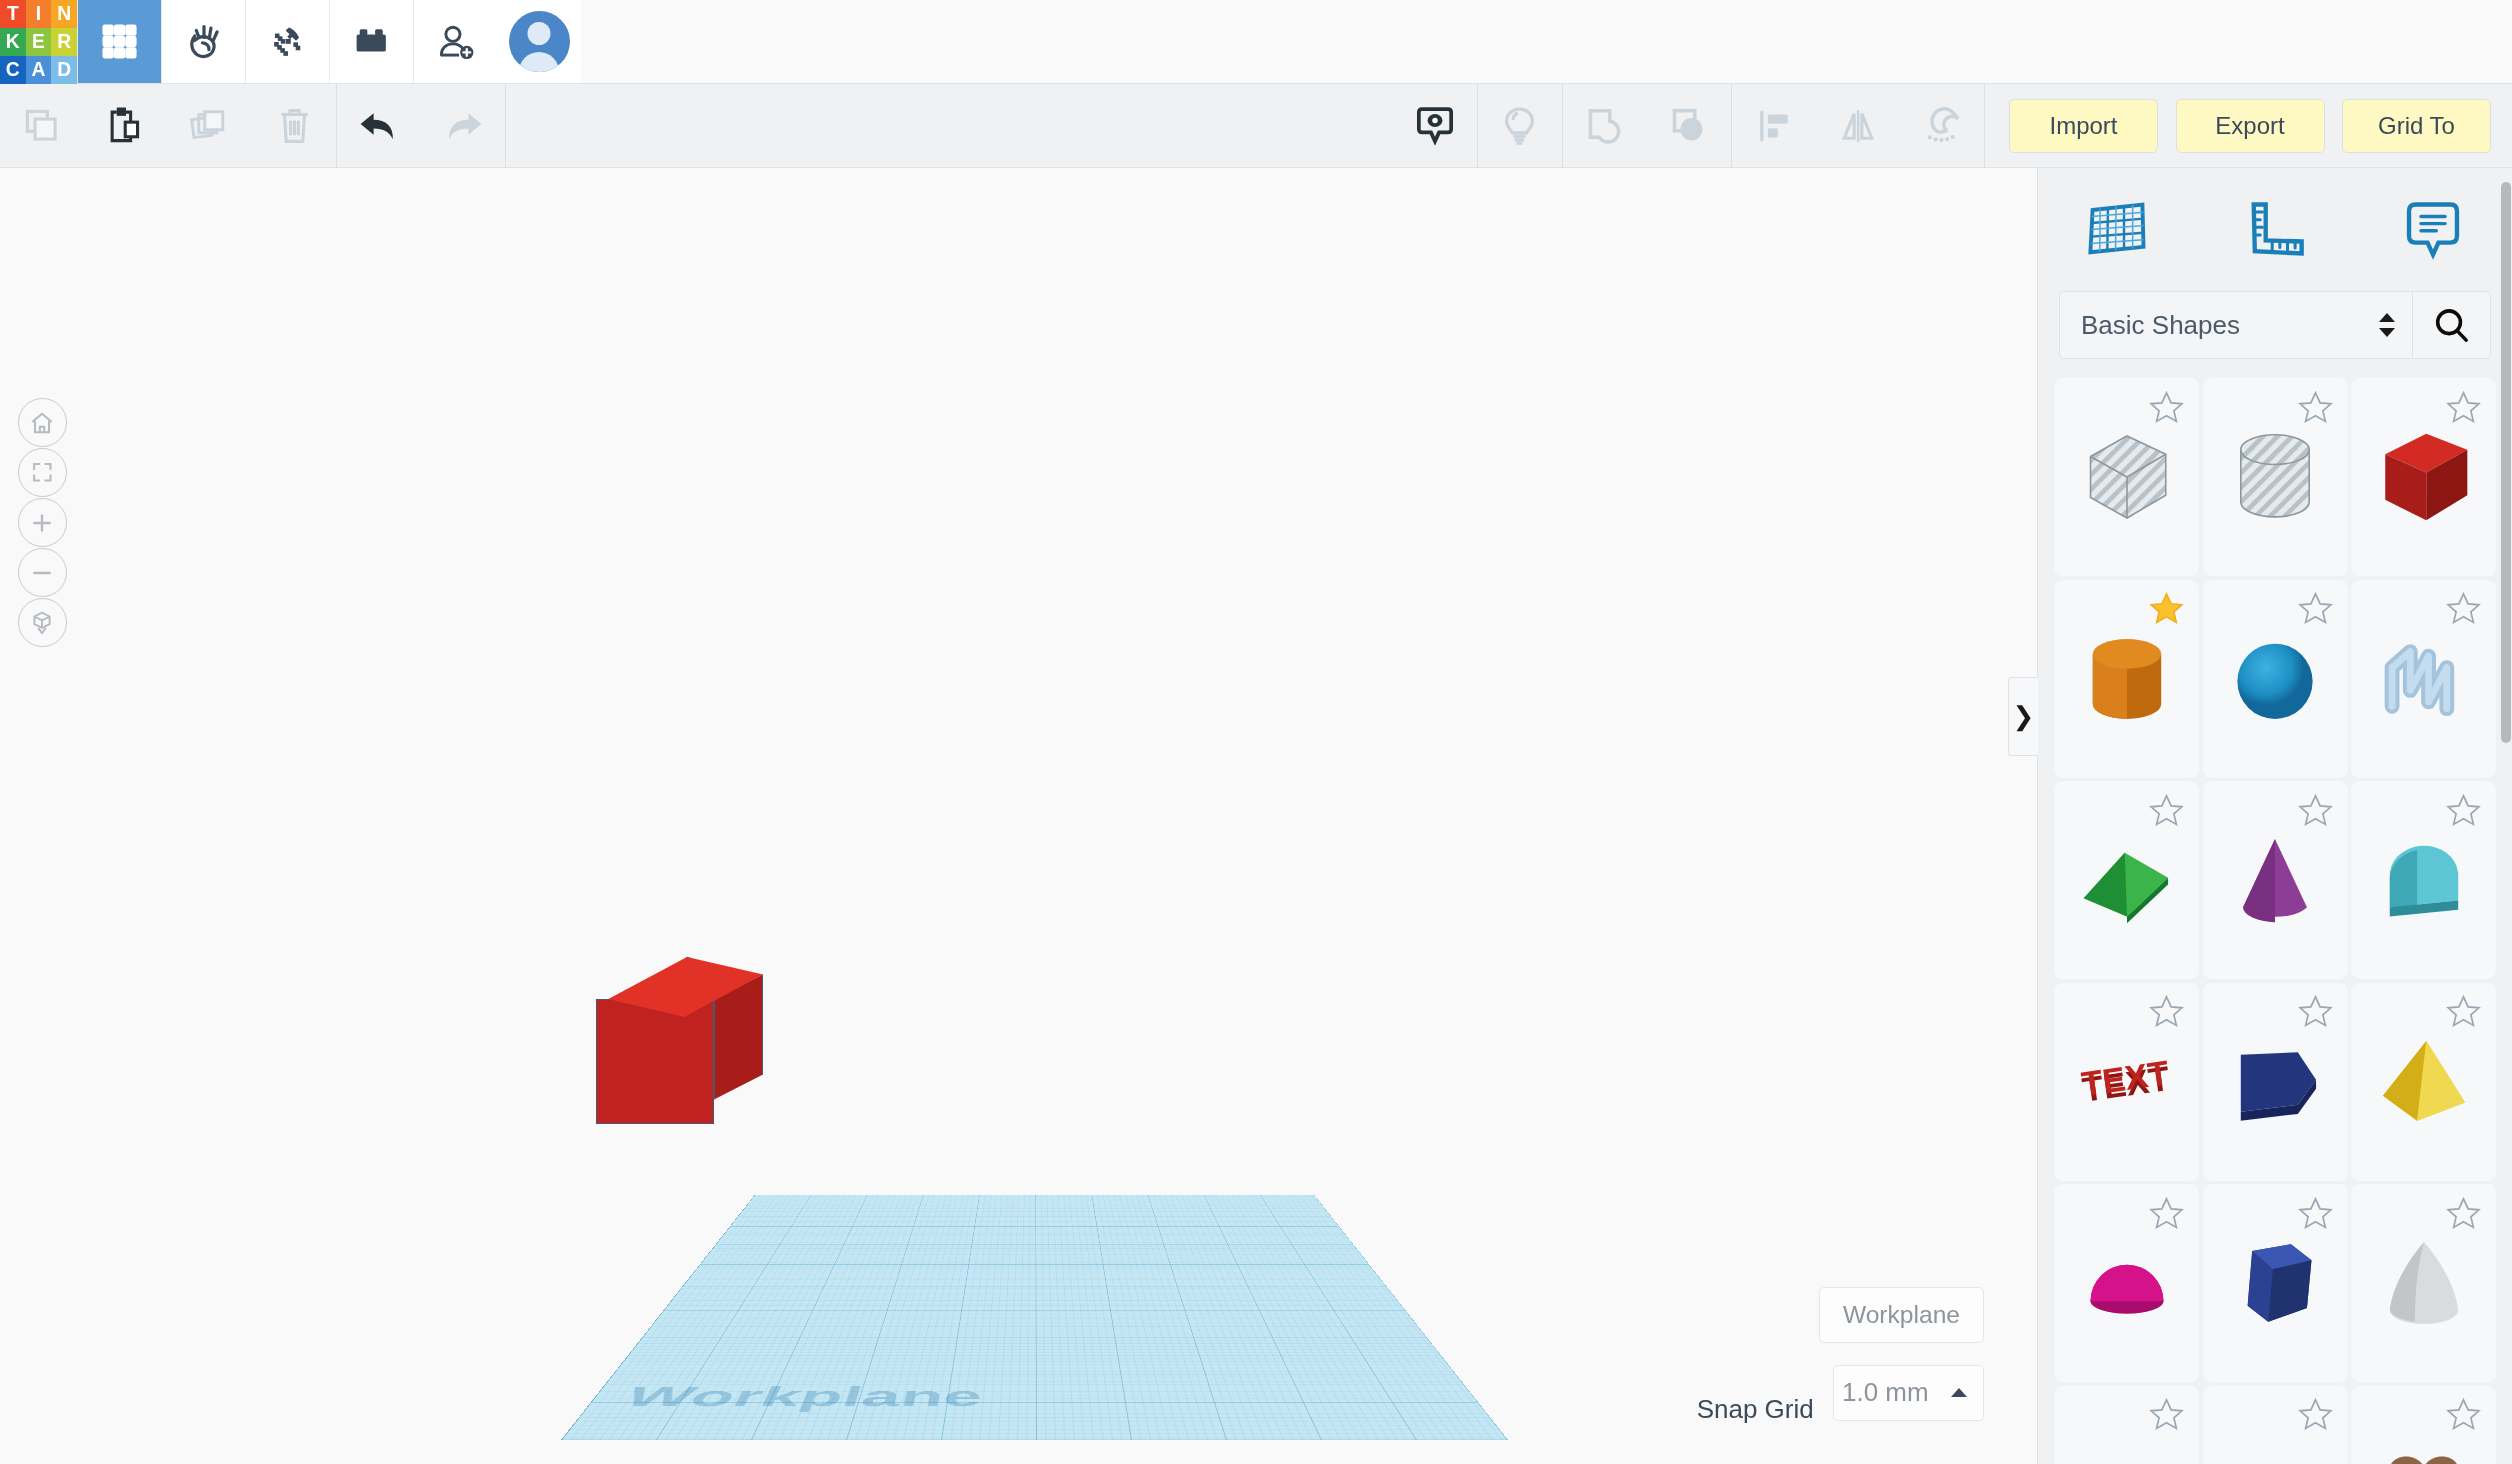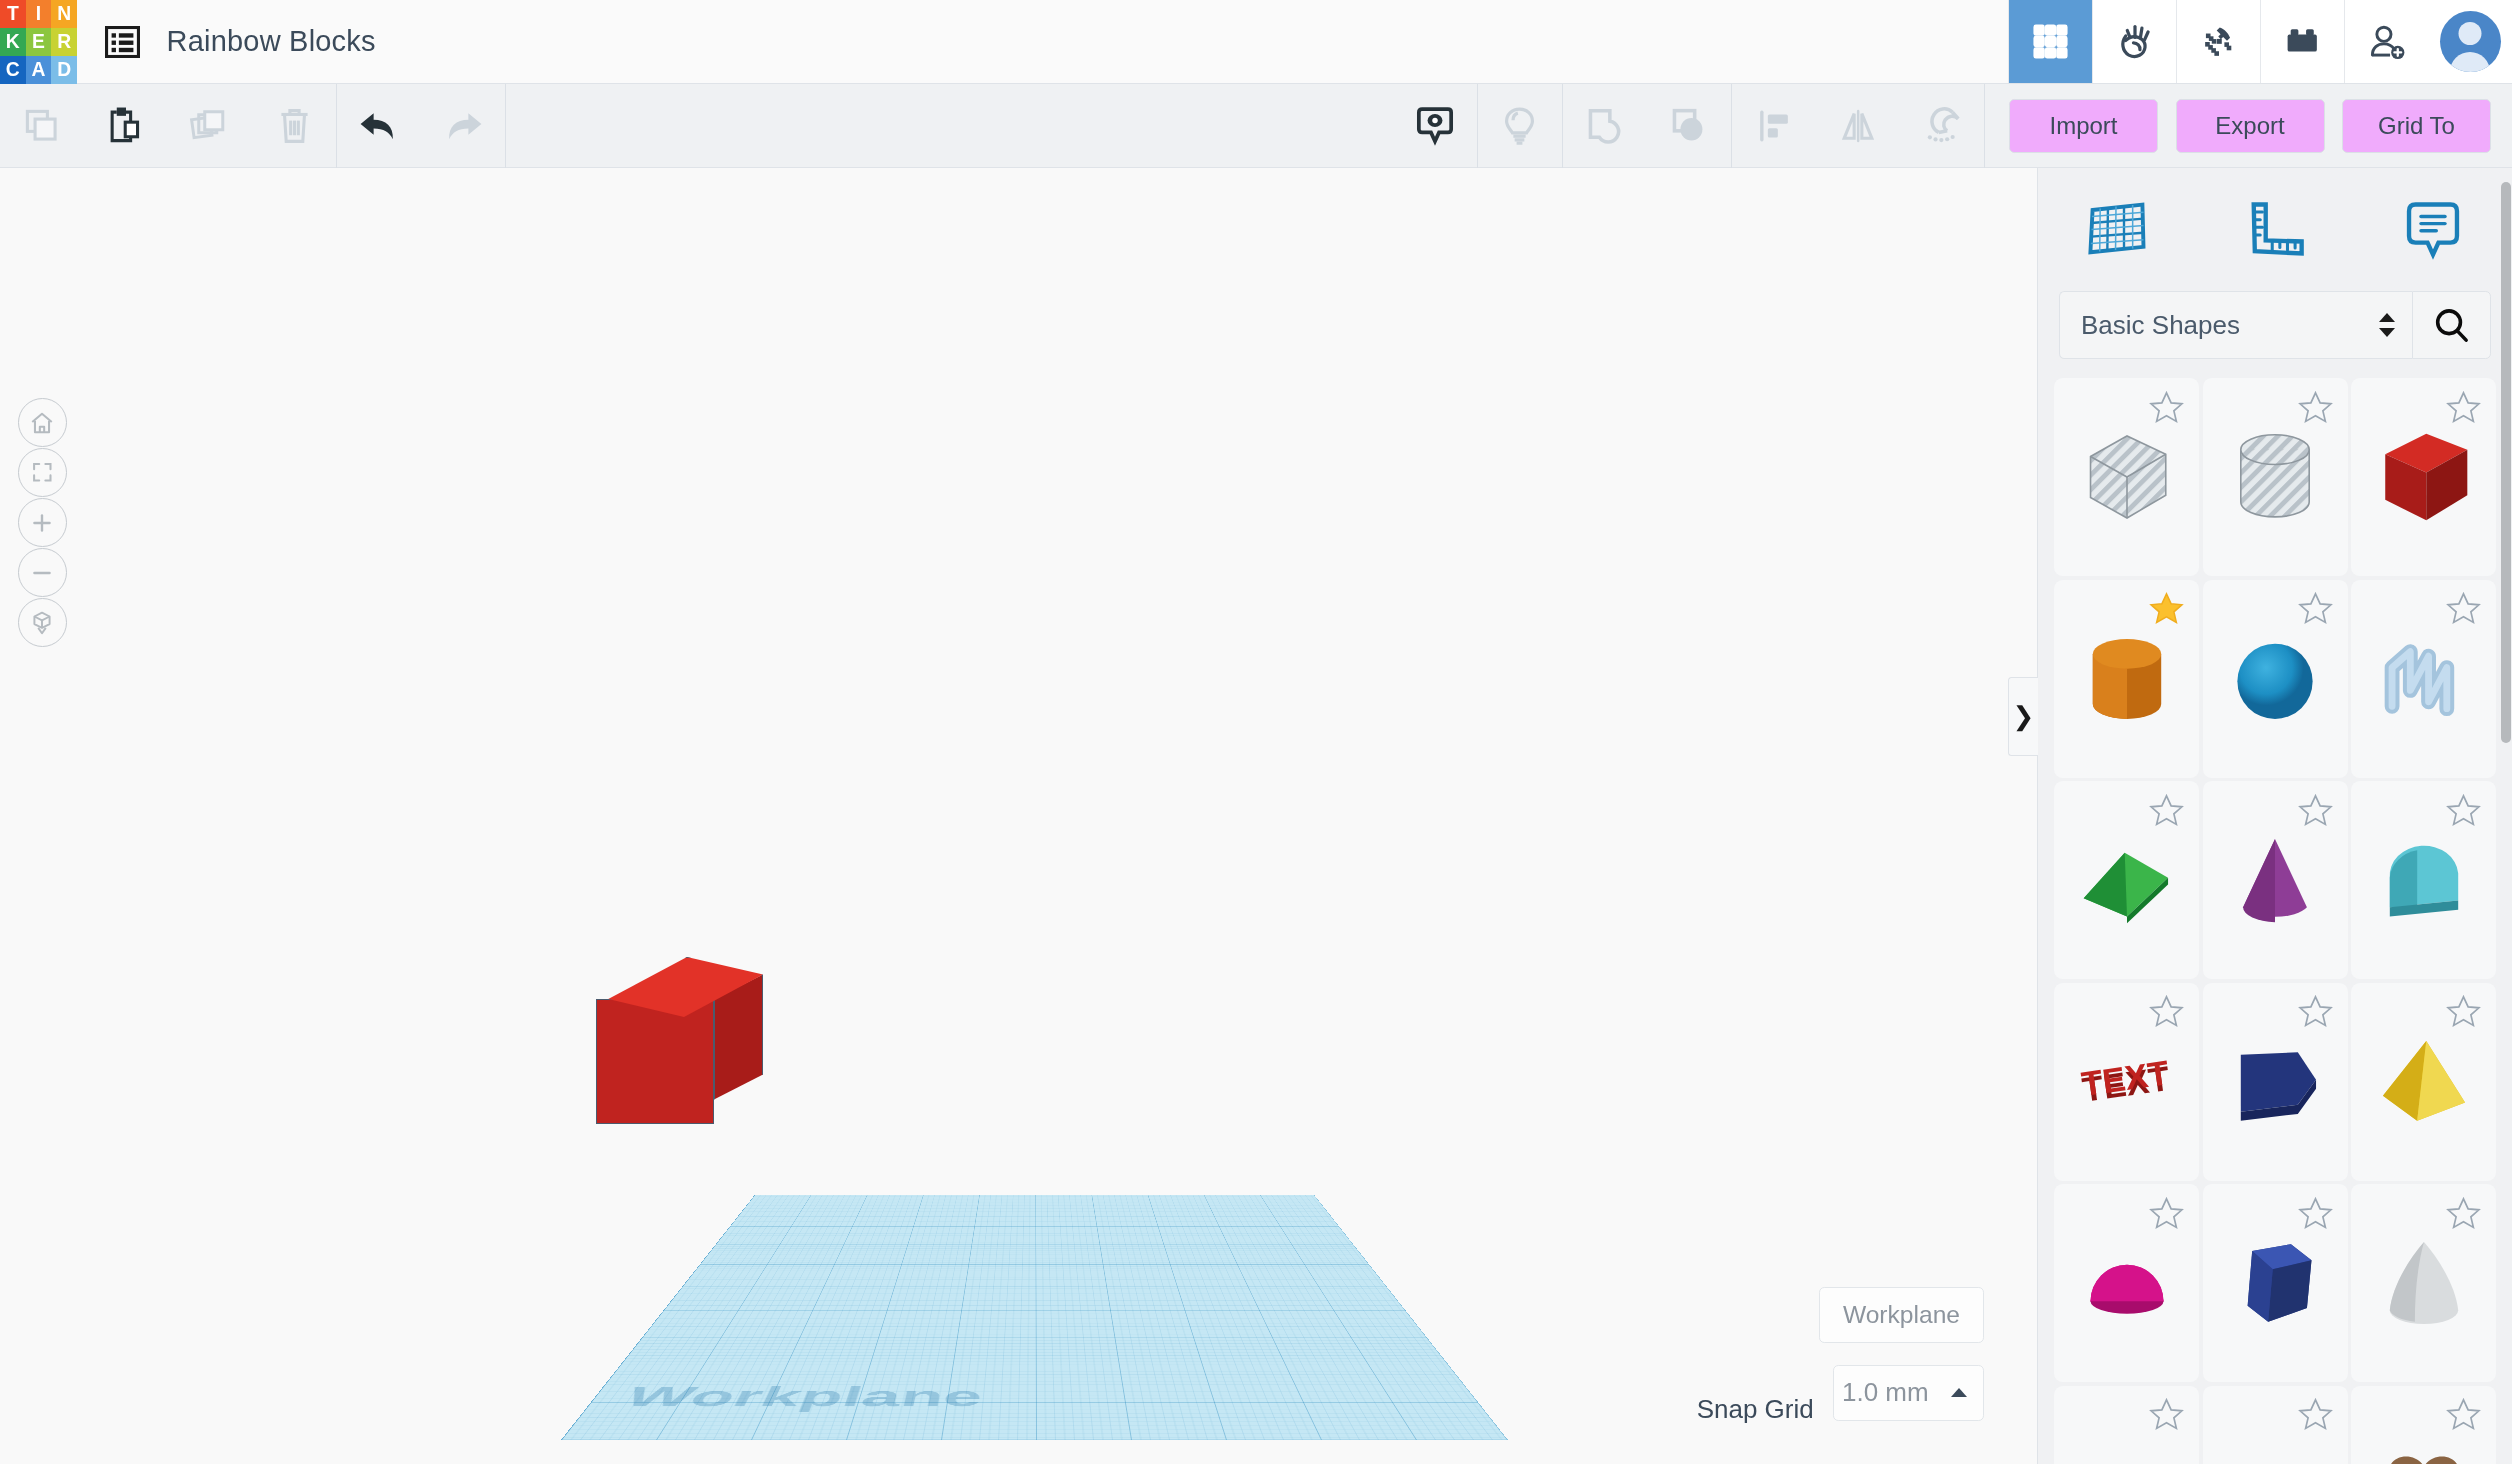--- a/index.html
+++ b/index.html
@@ -82,21 +82,21 @@
   }
   .tb-sep {
     width: 0.9px; height: 84px; background: #dbe0e6; flex: 0 0 0.9px;
   }
   .tb-spacer { flex: 1 1 auto; }
   #toolbar-right {
     display: flex; align-items: center; gap: 17.5px; padding: 0 21px 0 24.6px;
   }
   .tb-text-btn {
     min-width: 149px; height: 54px; padding: 0 32px;
-    background: #f0abfc; border: 0.9px solid #dbe0e6; border-radius: 5.3px;
+    background: #fef9c3; border: 0.9px solid #dbe0e6; border-radius: 5.3px;
     font-size: 24px; color: #3b4a5a; cursor: pointer;
     display: flex; align-items: center; justify-content: center;
   }
 
   
   #canvas {
     position: absolute; top: 168px; left: 0;
     width: 2038px; height: 1296px;
     background: #f9f9f9; overflow: hidden;
   }
@@ -276,34 +276,20 @@
       <div class="logo-cell" style="background: rgb(243, 127, 44);">I</div>
       <div class="logo-cell" style="background: rgb(245, 166, 35);">N</div>
       <div class="logo-cell" style="background: rgb(52, 168, 83);">K</div>
       <div class="logo-cell" style="background: rgb(140, 198, 63);">E</div>
       <div class="logo-cell" style="background: rgb(200, 210, 51);">R</div>
       <div class="logo-cell" style="background: rgb(21, 101, 192);">C</div>
       <div class="logo-cell" style="background: rgb(74, 144, 217);">A</div>
       <div class="logo-cell" style="background: rgb(123, 189, 232);">D</div>
     </div>
 
-    <div id="title-zone">
-      <div id="list-icon-btn">
-        <svg width="35" height="32" viewBox="0 0 24 22">
-          <rect x="1" y="1" width="22" height="20" fill="none" stroke="#1b1b1b" stroke-width="2.2"></rect>
-          <rect x="4.5" y="5" width="3" height="3" fill="#1b1b1b"></rect>
-          <rect x="9.5" y="5" width="10" height="3" fill="#1b1b1b"></rect>
-          <rect x="4.5" y="10" width="3" height="3" fill="#1b1b1b"></rect>
-          <rect x="9.5" y="10" width="10" height="3" fill="#1b1b1b"></rect>
-          <rect x="4.5" y="15" width="3" height="3" fill="#1b1b1b"></rect>
-          <rect x="9.5" y="15" width="10" height="3" fill="#1b1b1b"></rect>
-        </svg>
-      </div>
-      <div id="doc-title">Rainbow Blocks</div>
-    </div>
 
     <div id="header-tools">
       <div class="hdr-btn active">
         <svg width="39" height="39" viewBox="0 0 24 24">
           <g fill="#fff">
             <rect x="2" y="2" width="6" height="6" rx="1"></rect>
               <rect x="9" y="2" width="6" height="6" rx="1"></rect>
               <rect x="16" y="2" width="6" height="6" rx="1"></rect>
             <rect x="2" y="9" width="6" height="6" rx="1"></rect>
               <rect x="9" y="9" width="6" height="6" rx="1"></rect>

